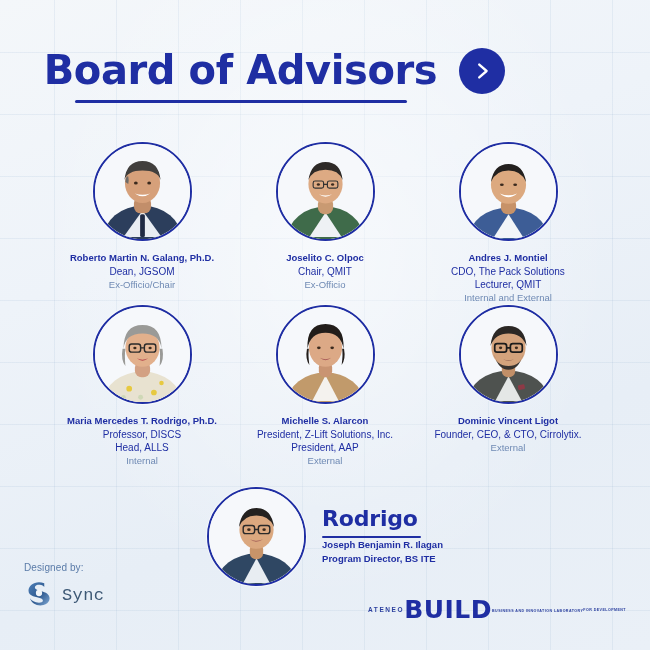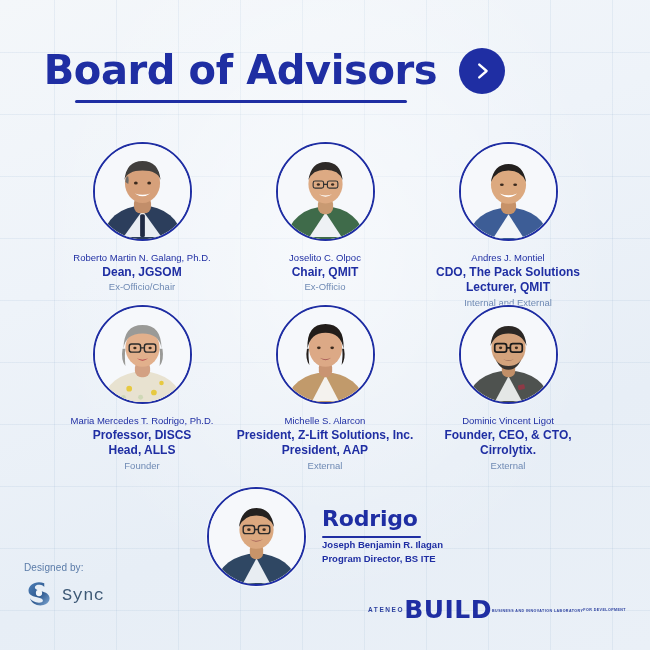--- a/index.html
+++ b/index.html
@@ -62,22 +62,22 @@
   }
   .avatar{
     width:95px;height:95px;border-radius:50%;
     border:2px solid #1f2ea3;
     overflow:hidden;position:relative;
     background:#f2f5f9;
     box-shadow:0 0 0 1px rgba(255,255,255,0.6);
   }
   .avatar .ph{position:absolute;inset:0;}
   .names{margin-top:11px;text-align:center;line-height:1.32;}
-  .n-name{font-size:9.5px;font-weight:normal;color:#1f2ea3;}
-  .n-role{font-size:12px;font-weight:bold;color:#1f2ea3;text-align:center;}
+  .n-name{font-size:9.5px;font-weight:bold;color:#1f2ea3;}
+  .n-role{font-size:10px;font-weight:normal;color:#1f2ea3;text-align:center;}
   .n-tag{font-size:9.5px;font-weight:normal;color:#6f8ab4;margin-top:1px;}
 
   
   .director{
     position:absolute;top:487px;left:0;width:650px;
     display:flex;align-items:center;justify-content:center;gap:16px;
   }
   .dir-text{display:flex;flex-direction:column;align-items:flex-start;}
   .dir-title{
     font-size:22px;font-weight:bold;color:#1f2ea3;line-height:1.1;
@@ -232,21 +232,21 @@
           </g>
           <ellipse cx="42" cy="43.2" rx="1.7" ry="1.4" fill="#3b2a1e"></ellipse>
           <ellipse cx="58" cy="43.2" rx="1.7" ry="1.4" fill="#3b2a1e"></ellipse>
           <path d="M44 54 q6 5 12 0 q-6 3 -12 0 z" fill="#b5424a"></path>
         </svg>
       </div>
       <div class="names">
         <div class="n-name">Maria Mercedes T. Rodrigo, Ph.D.</div>
         <div class="n-role">Professor, DISCS</div>
         <div class="n-role">Head, ALLS</div>
-        <div class="n-tag">Founder</div>
+        <div class="n-tag">Internal</div>
       </div>
     </div>
 
     <div class="member">
       <div class="avatar">
         <svg class="ph" viewBox="0 0 100 100">
           <rect width="100" height="100" fill="#f6f8fb"></rect>
           <ellipse cx="50" cy="100" rx="40" ry="31" fill="#c19a6b"></ellipse>
           <path d="M36 99 L50 72 L64 99 Z" fill="#f4f2ee"></path>
           <rect x="43" y="57" width="14" height="17" rx="6.5" fill="#c99472"></rect>

